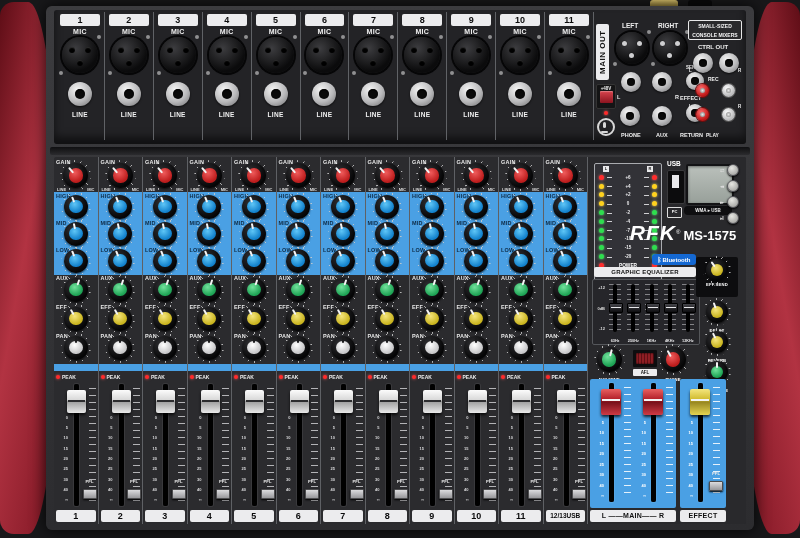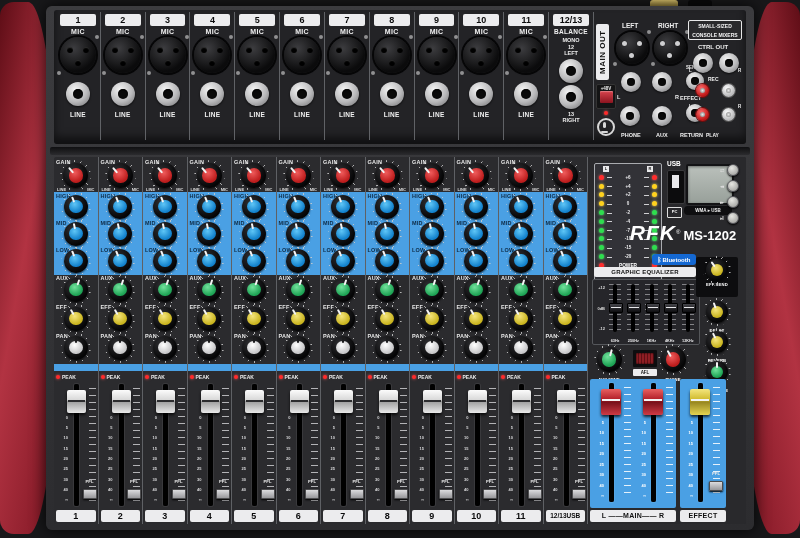--- a/index.html
+++ b/index.html
@@ -360,39 +360,20 @@
             <div class="xlrf">
               <i class="pin p1"></i>
               <i class="pin p2"></i>
               <i class="pin p3"></i>
             </div>
             <div class="tsjack">
               <i></i>
             </div>
             <div class="linelab">LINE</div>
           </div>
-          <div class="jstrip stereo" id="stereoJackStrip">
-          <div class="numlab">12/13</div>
-          <div class="miclab">BALANCE</div>
-          <div class="jlines">
-            <div>MONO</div>
-            <div>12</div>
-            <div>LEFT</div>
-          </div>
-          <div class="tsjack">
-              <i></i>
-            </div>
-          <div class="tsjack">
-              <i></i>
-            </div>
-          <div class="jlines">
-            <div>13</div>
-            <div>RIGHT</div>
-          </div>
-        </div>
       </div>
 
       <div class="jack-right">
         <div class="abs mo-label">MAIN OUT</div>
         <span class="abs toplab" style="left:28px;top:10px">LEFT</span>
         <span class="abs toplab" style="left:64px;top:10px">RIGHT</span>
         <div class="abs xlrf xlrm xlr-l">
             <i class="pin p1"></i>
             <i class="pin p2"></i>
             <i class="pin p3"></i>
@@ -1511,21 +1492,21 @@
               <span class="tglyph">▸▸</span>
               <button class="tbtn"></button>
             </div>
             <div class="trow">
               <span class="tglyph">▸‖</span>
               <button class="tbtn"></button>
             </div>
           </div>
 
         <div class="abs brand">
-          <span class="rfk">RFK</span><span class="reg">®</span><span class="model">MS-1202</span>
+          <span class="rfk">RFK</span><span class="reg">®</span><span class="model">MS-1575</span>
         </div>
 
         <div class="abs btbadge">
           <b>ᛒ</b><span>Bluetooth</span>
         </div>
 
         <div class="abs geqlab">GRAPHIC EQUALIZER</div>
         <div class="abs geqbox">
           <div class="geqscale">
             <span>+12</span>

